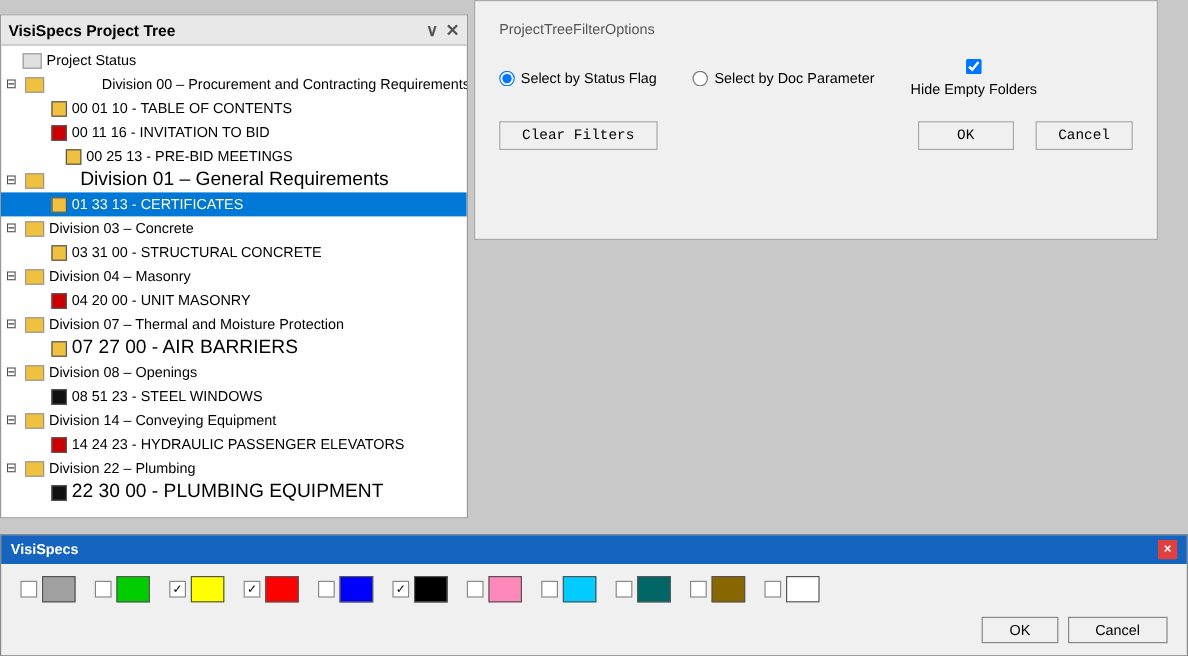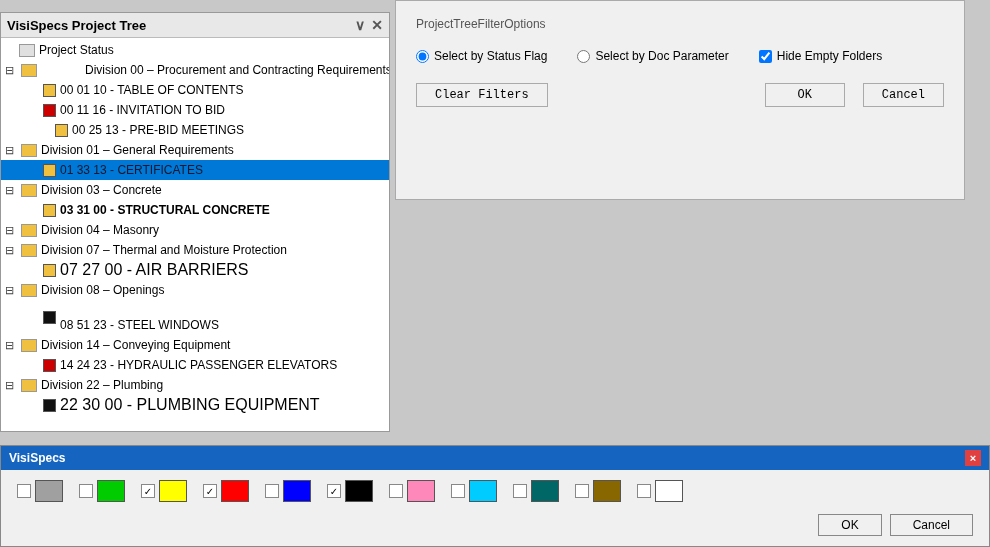--- a/index.html
+++ b/index.html
@@ -45,21 +45,21 @@
     .tree-item {
       display: flex;
       align-items: center;
       padding: 1px 4px;
       cursor: pointer;
       white-space: nowrap;
       line-height: 18px;
     }
     .tree-item.selected {
       background: #0078d7;
-      color: #0f172a;
+      color: #fef9c3;
     }
 
     .tree-expand {
       display: inline-block;
       width: 14px;
       font-size: 10px;
       color: #444;
       flex-shrink: 0;
     }
 
@@ -87,24 +87,24 @@
     }
     .radio-label {
       display: flex;
       align-items: center;
       gap: 5px;
       font-size: 12px;
       cursor: pointer;
     }
     .checkbox-label {
       display: flex;
-      align-items: center;
       gap: 5px;
       font-size: 12px;
       cursor: pointer;
+      flex-direction: column;
     }
     .filter-buttons-row {
       display: flex;
       align-items: center;
       justify-content: flex-start;
       gap: 10px;
     }
 
     
     .btn {
@@ -234,61 +234,66 @@
         <span style="font-size: 12px;">00 11 16 - INVITATION TO BID</span>
       </div>
       <div class="tree-item" style="padding-left: 40px;">
         <span style="width: 14px; display: inline-block;"></span>
         <span style="display: inline-block; width: 13px; height: 13px; background: rgb(240, 192, 64); border: 1px solid rgb(85, 85, 85); margin-right: 4px; flex-shrink: 0;"></span>
         <span style="font-size: 12px;">00 25 13 - PRE-BID MEETINGS</span>
       </div>
       <div class="tree-item" style="padding-left: 4px;">
         <span class="tree-expand" style="font-size: 11px; margin-right: 2px;">⊟</span>
         <span style="display: inline-block; width: 16px; height: 13px; background: rgb(240, 192, 64); border: 1px solid rgb(153, 153, 153); margin-right: 4px; flex-shrink: 0;"></span>
-        <span style="font-size: 12px;">Division 01 – General Requirements</span>
+        <span style="font-size: 16px; margin-left: 26px;">Division 01 – General Requirements</span>
       </div>
       <div class="tree-item selected" style="padding-left: 28px;">
         <span style="width: 14px; display: inline-block;"></span>
         <span style="display: inline-block; width: 13px; height: 13px; background: rgb(240, 192, 64); border: 1px solid rgb(85, 85, 85); margin-right: 4px; flex-shrink: 0;"></span>
         <span style="font-size: 12px;">01 33 13 - CERTIFICATES</span>
       </div>
       <div class="tree-item" style="padding-left: 4px;">
         <span class="tree-expand" style="font-size: 11px; margin-right: 2px;">⊟</span>
         <span style="display: inline-block; width: 16px; height: 13px; background: rgb(240, 192, 64); border: 1px solid rgb(153, 153, 153); margin-right: 4px; flex-shrink: 0;"></span>
         <span style="font-size: 12px;">Division 03 – Concrete</span>
       </div>
-      <div class="tree-item" style="padding-left: 28px; font-weight: bold;">
+      <div class="tree-item" style="padding-left: 28px;">
         <span style="width: 14px; display: inline-block;"></span>
         <span style="display: inline-block; width: 13px; height: 13px; background: rgb(240, 192, 64); border: 1px solid rgb(85, 85, 85); margin-right: 4px; flex-shrink: 0;"></span>
         <span style="font-size: 12px;">03 31 00 - STRUCTURAL CONCRETE</span>
       </div>
       <div class="tree-item" style="padding-left: 4px;">
         <span class="tree-expand" style="font-size: 11px; margin-right: 2px;">⊟</span>
         <span style="display: inline-block; width: 16px; height: 13px; background: rgb(240, 192, 64); border: 1px solid rgb(153, 153, 153); margin-right: 4px; flex-shrink: 0;"></span>
         <span style="font-size: 12px;">Division 04 – Masonry</span>
       </div>
+      <div class="tree-item" style="padding-left: 28px;">
+        <span style="width: 14px; display: inline-block;"></span>
+        <span style="display: inline-block; width: 13px; height: 13px; background: rgb(204, 0, 0); border: 1px solid rgb(85, 85, 85); margin-right: 4px; flex-shrink: 0;"></span>
+        <span style="font-size: 12px;">04 20 00 - UNIT MASONRY</span>
+      </div>
       <div class="tree-item" style="padding-left: 4px;">
         <span class="tree-expand" style="font-size: 11px; margin-right: 2px;">⊟</span>
         <span style="display: inline-block; width: 16px; height: 13px; background: rgb(240, 192, 64); border: 1px solid rgb(153, 153, 153); margin-right: 4px; flex-shrink: 0;"></span>
         <span style="font-size: 12px;">Division 07 – Thermal and Moisture Protection</span>
       </div>
       <div class="tree-item" style="padding-left: 28px;">
         <span style="width: 14px; display: inline-block;"></span>
         <span style="display: inline-block; width: 13px; height: 13px; background: rgb(240, 192, 64); border: 1px solid rgb(85, 85, 85); margin-right: 4px; flex-shrink: 0;"></span>
         <span style="font-size: 16px;">07 27 00 - AIR BARRIERS</span>
       </div>
       <div class="tree-item" style="padding-left: 4px;">
         <span class="tree-expand" style="font-size: 11px; margin-right: 2px;">⊟</span>
         <span style="display: inline-block; width: 16px; height: 13px; background: rgb(240, 192, 64); border: 1px solid rgb(153, 153, 153); margin-right: 4px; flex-shrink: 0;"></span>
         <span style="font-size: 12px;">Division 08 – Openings</span>
       </div>
       <div class="tree-item" style="padding-left: 28px;">
         <span style="width: 14px; display: inline-block;"></span>
         <span style="display: inline-block; width: 13px; height: 13px; background: rgb(17, 17, 17); border: 1px solid rgb(85, 85, 85); margin-right: 4px; flex-shrink: 0;"></span>
-        <span style="font-size: 12px; margin-top: 15px;">08 51 23 - STEEL WINDOWS</span>
+        <span style="font-size: 12px;">08 51 23 - STEEL WINDOWS</span>
       </div>
       <div class="tree-item" style="padding-left: 4px;">
         <span class="tree-expand" style="font-size: 11px; margin-right: 2px;">⊟</span>
         <span style="display: inline-block; width: 16px; height: 13px; background: rgb(240, 192, 64); border: 1px solid rgb(153, 153, 153); margin-right: 4px; flex-shrink: 0;"></span>
         <span style="font-size: 12px;">Division 14 – Conveying Equipment</span>
       </div>
       <div class="tree-item" style="padding-left: 28px;">
         <span style="width: 14px; display: inline-block;"></span>
         <span style="display: inline-block; width: 13px; height: 13px; background: rgb(204, 0, 0); border: 1px solid rgb(85, 85, 85); margin-right: 4px; flex-shrink: 0;"></span>
         <span style="font-size: 12px;">14 24 23 - HYDRAULIC PASSENGER ELEVATORS</span>

